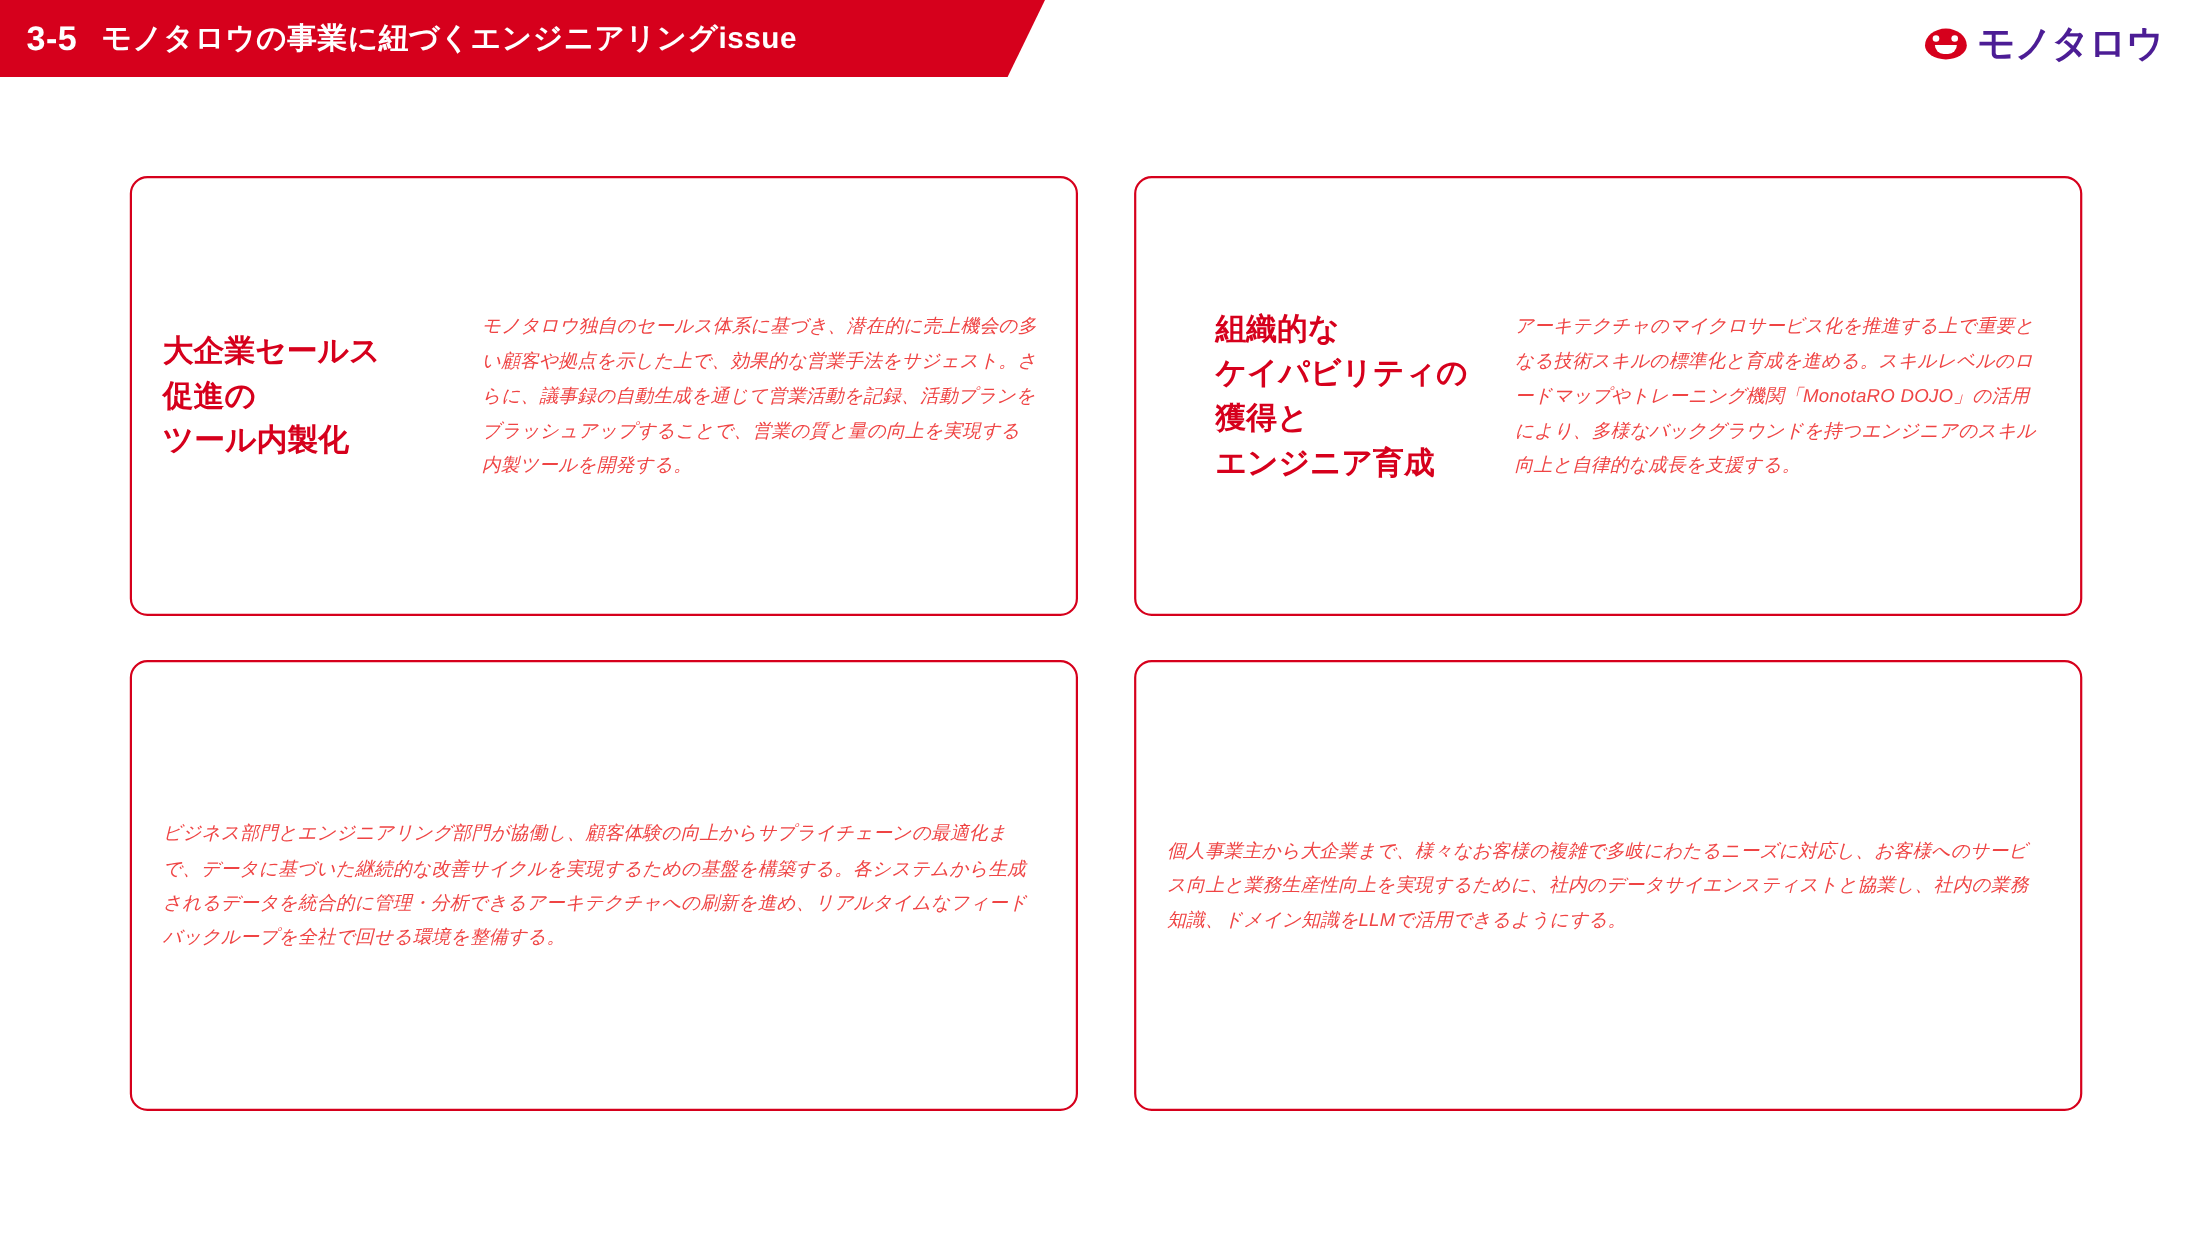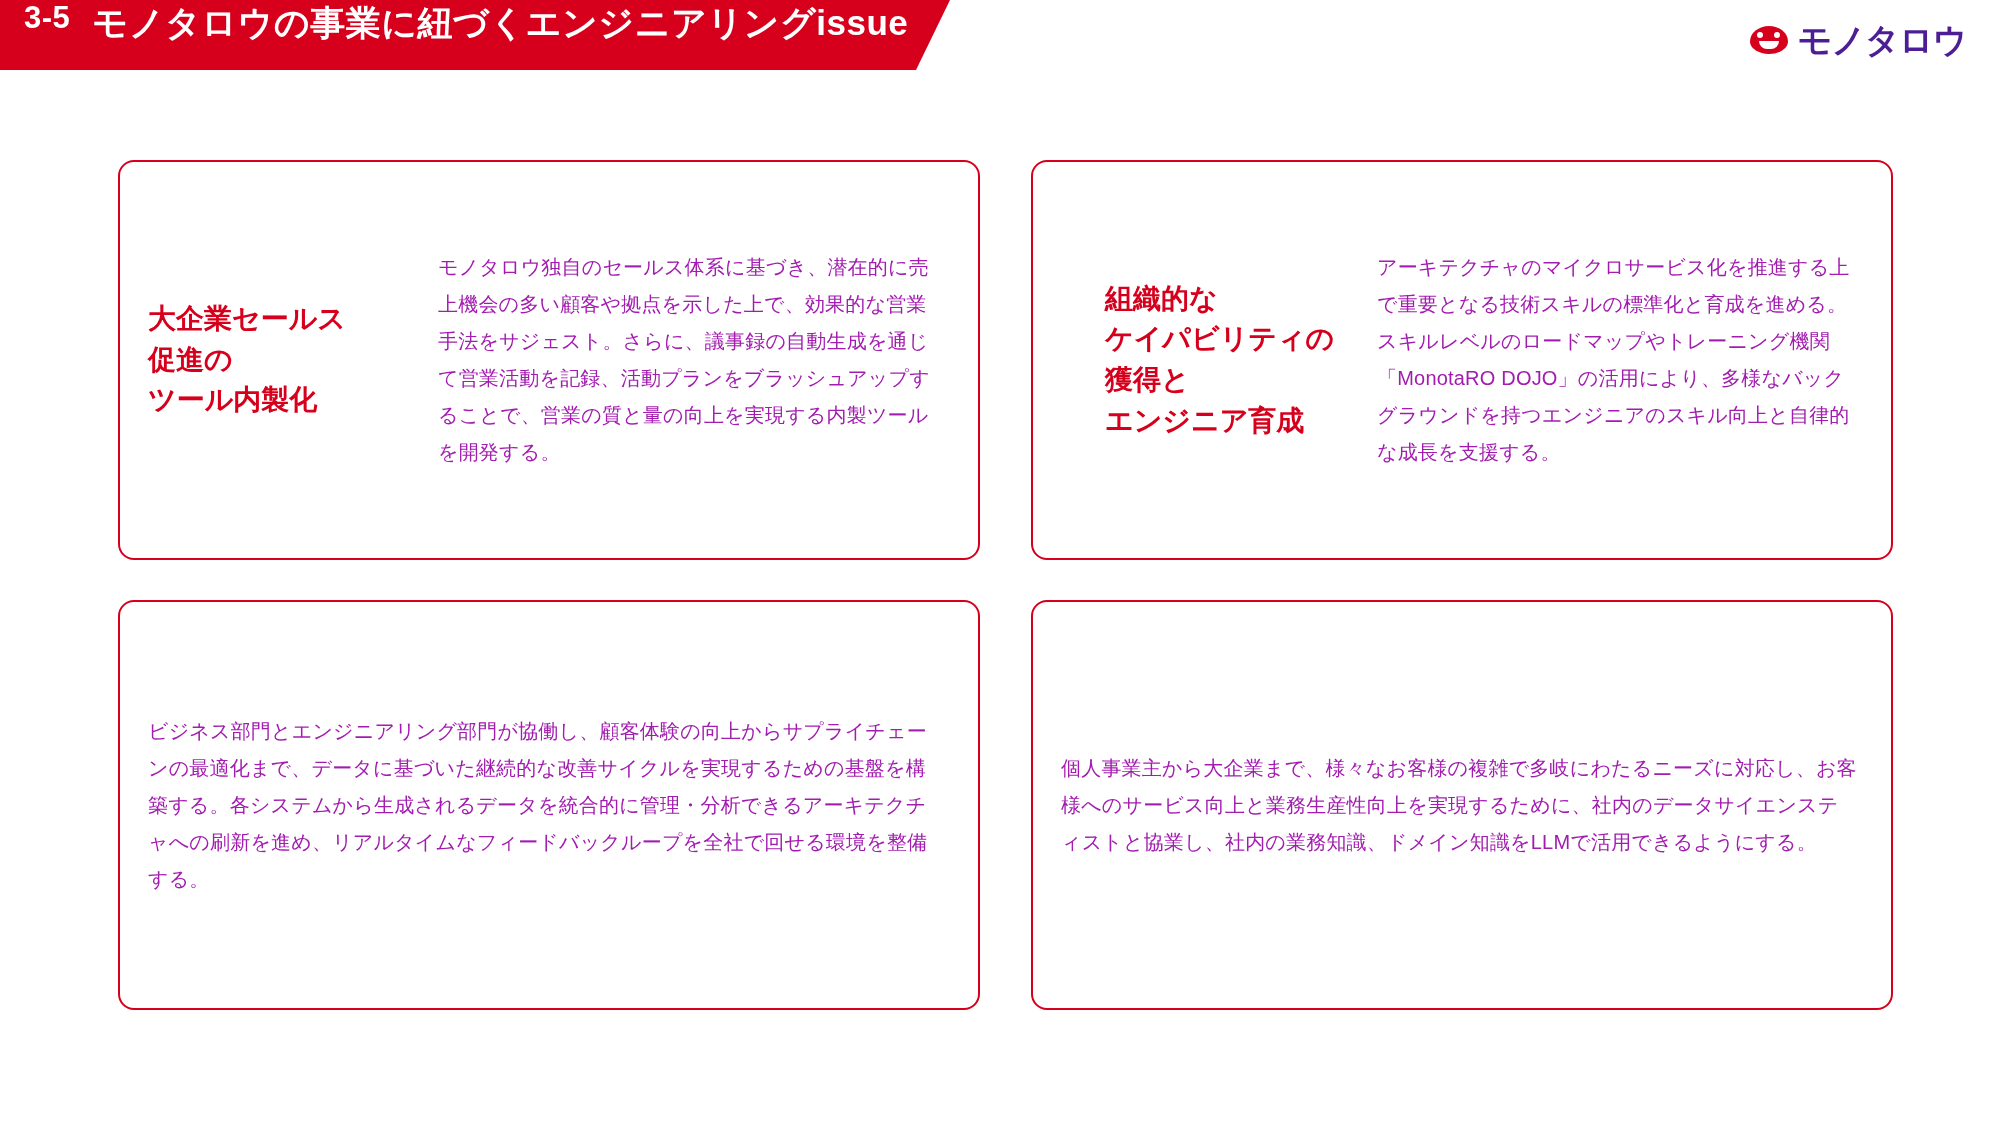--- a/index.html
+++ b/index.html
@@ -17,36 +17,37 @@
 
   
   .header-bar {
     position: absolute;
     top: 0;
     left: 0;
     height: 70px;
     width: 950px;
     background: #d6001c;
     display: flex;
+    align-items: center;
     padding-left: 24px;
     box-sizing: border-box;
     
     clip-path: polygon(0 0, 100% 0, calc(100% - 34px) 100%, 0 100%);
   }
   .header-number {
     color: #ffffff;
     font-size: 31px;
     font-weight: bold;
     letter-spacing: 0.5px;
     margin-right: 22px;
     white-space: nowrap;
   }
   .header-title {
     color: #ffffff;
-    font-size: 35px;
+    font-size: 27px;
     font-weight: bold;
     letter-spacing: 0.5px;
     white-space: nowrap;
   }
 
   
   .logo-box {
     position: absolute;
     top: 8px;
     right: 22px;
@@ -124,25 +125,26 @@
   .card-title {
     color: #d6001c;
     font-size: 28px;
     font-weight: bold;
     line-height: 1.45;
     width: 290px;
     flex: none;
     white-space: pre-line;
   }
   .card-body {
-    color: #a21caf;
-    font-size: 20px;
+    color: #ef4444;
+    font-size: 17px;
     line-height: 1.85;
     letter-spacing: 0.2px;
     flex: 1;
+    font-style: italic;
   }
   .card-2 .card-title { width: 272px; margin-left: 44px; }
   .card-3 .card-title { width: 272px; }
   .card-4 .card-title { width: 290px; }
 </style>
 </head>
 <body>
 
 <div class="header-bar">
   <span class="header-number">3-5</span>

